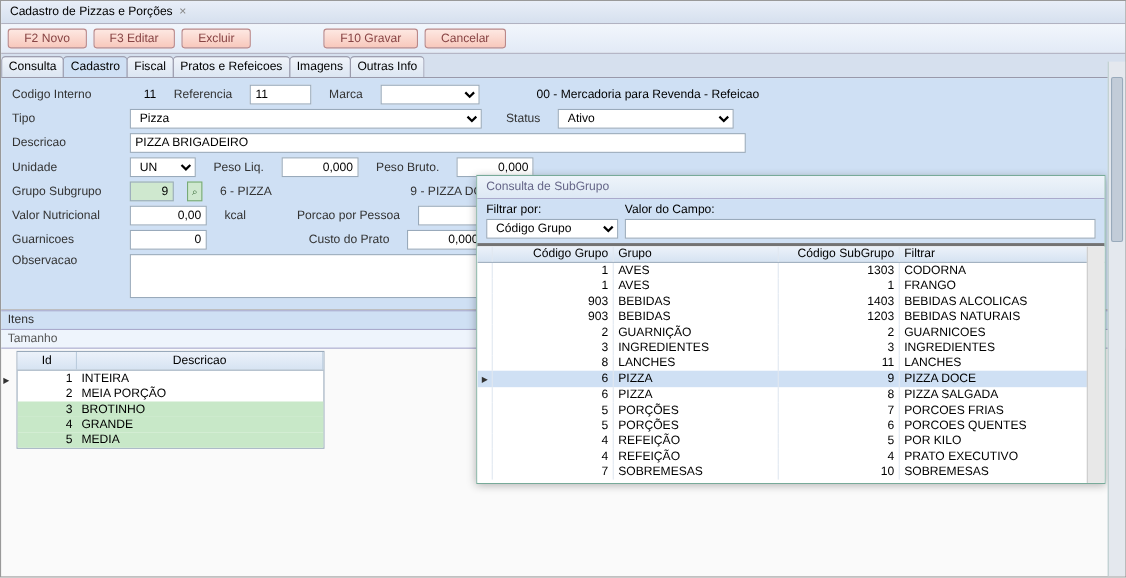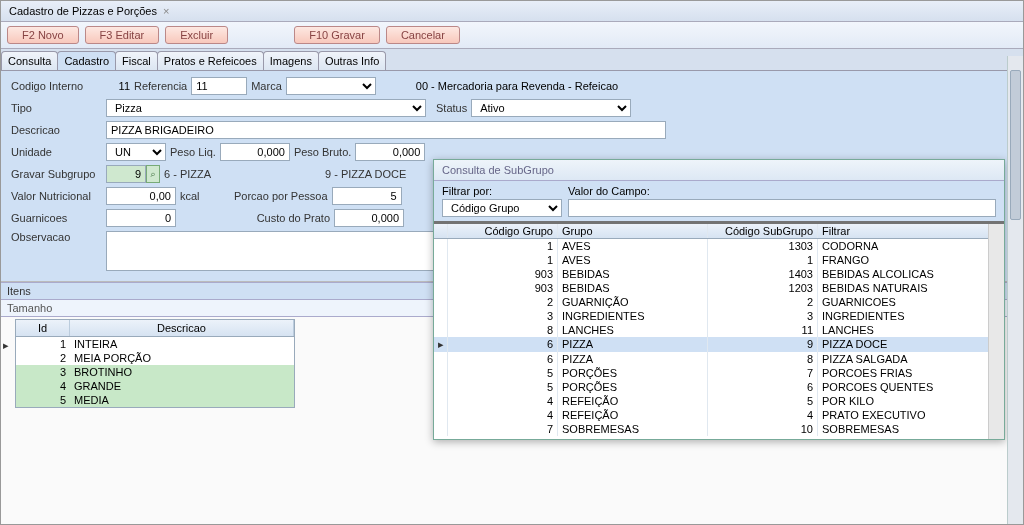--- a/index.html
+++ b/index.html
@@ -10,21 +10,21 @@
   
   .toolbar { background: linear-gradient(#f2f6fc,#e2eaf6); padding: 4px 6px; display:flex; gap:6px; border-bottom:1px solid #aab; }
   .btn { border:1px solid #b88; background:linear-gradient(#fde8e2,#f8c8bc); padding:2px 14px; border-radius:3px; cursor:pointer; color:#844; min-width:60px; text-align:center; }
   .btn.spacer { margin-left: 60px; }
   
   .tabs { display:flex; background:#d6e0ee; border-bottom:1px solid #99a; padding-top:2px; }
   .tab { padding:3px 6px; border:1px solid #99a; border-bottom:none; background:linear-gradient(#f0f4fa,#dce6f2); margin-right:-1px; border-radius:4px 4px 0 0; cursor:pointer; position:relative; }
   .tab.active { background:#cfe0f4; font-weight:normal; }
   
   .form-area { background:#cfe0f4; padding:6px 10px; border-bottom:1px solid #bbb; }
-  .row { display:flex; align-items:center; margin-bottom:4px; gap:0; }
+  .row { display:flex; align-items:center; margin-bottom:4px; gap:12px; }
   .lbl { width:95px; color:#333; }
   .lbl2 { color:#333; margin:0 4px; }
   input.txt, select.sel { border:1px solid #9ab; background:#fff; padding:1px 4px; height:18px; }
   textarea.obs { border:1px solid #9ab; background:#fff; width:720px; height:40px; resize:none; }
   
   .itens-hdr { background:#cfe0f4; padding:2px 6px; border-top:1px solid #aac; border-bottom:1px solid #aac; color:#333; }
   .tam-hdr { background:#eef4fc; padding:2px 6px; border-bottom:1px solid #aac; color:#555; }
   
   .grid { border:1px solid #9ab; background:#fff; width:280px; margin:2px 6px; }
   .grid .ghead { display:flex; background:linear-gradient(#ecf2fa,#d6e3f2); border-bottom:1px solid #9ab; }
@@ -106,21 +106,21 @@
   </div>
   <div class="row">
     <span class="lbl">Unidade</span>
     <select class="sel" style="width:60px"><option>UN</option></select>
     <span class="lbl2">Peso Liq.</span>
     <input class="txt" style="width: 70px; text-align: right;" value="0,000">
     <span class="lbl2">Peso Bruto.</span>
     <input class="txt" style="width: 70px; text-align: right;" value="0,000">
   </div>
   <div class="row">
-    <span class="lbl">Gravar Subgrupo</span>
+    <span class="lbl">Grupo Subgrupo</span>
     <input class="txt" style="width: 40px; text-align: right; background: rgb(207, 232, 207);" value="9">
     <span class="lookup">⌕</span>
     <span class="lbl2">6 - PIZZA</span>
     <span class="lbl2" style="margin-left:110px">9 - PIZZA DOCE</span>
   </div>
   <div class="row">
     <span class="lbl">Valor Nutricional</span>
     <input class="txt" style="width: 70px; text-align: right;" value="0,00">
     <span class="lbl2">kcal</span>
     <span class="lbl2" style="width:120px;text-align:right">Porcao por Pessoa</span>

